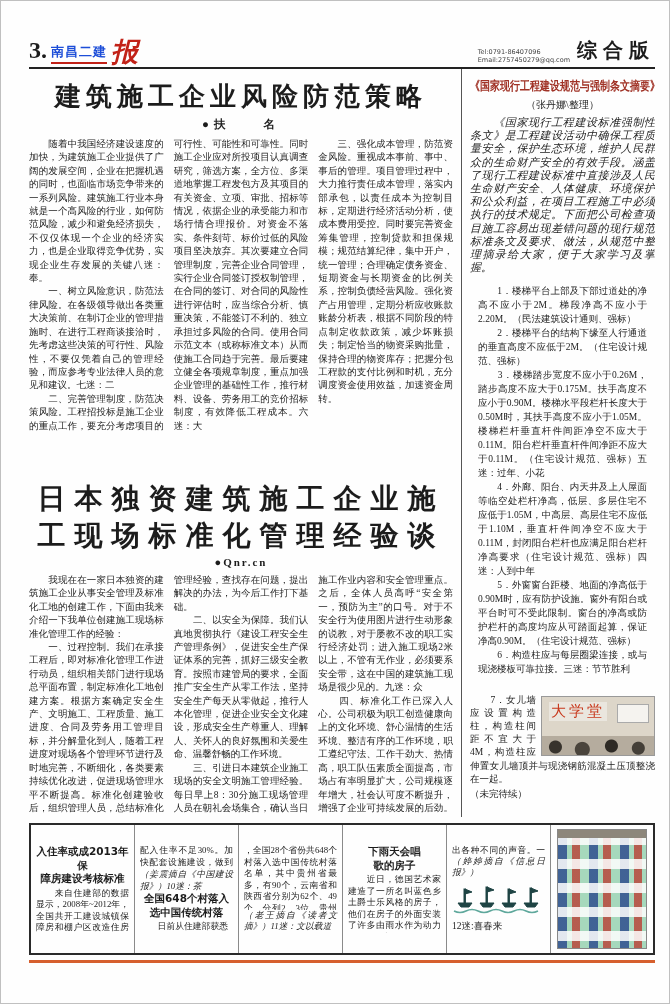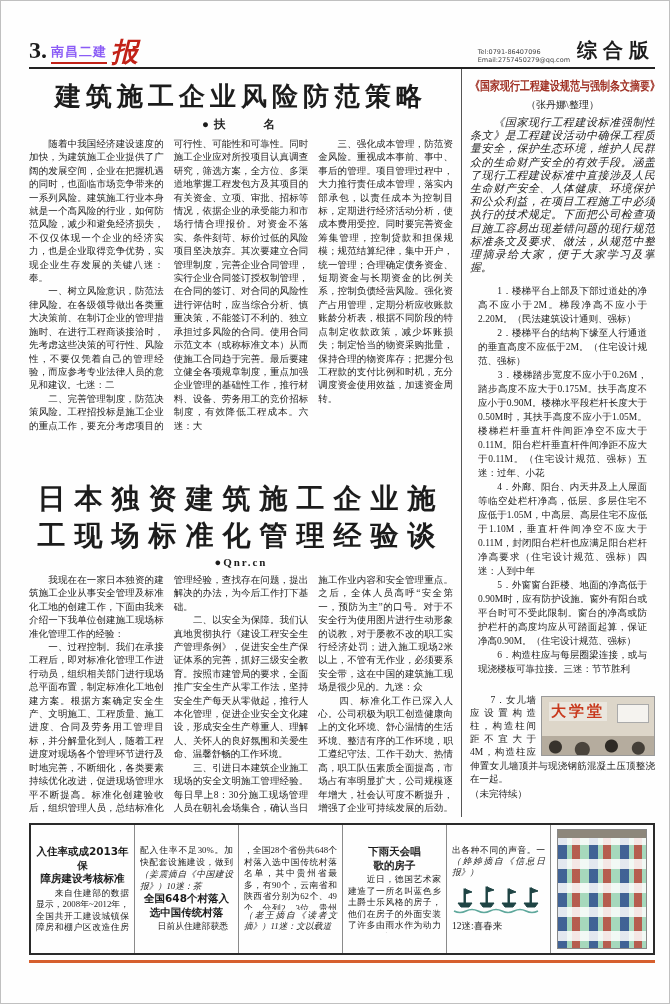--- a/index.html
+++ b/index.html
@@ -7,21 +7,21 @@
     width:670px; height:1004px; box-sizing:border-box;
     margin:0 auto; background:#fefefe; border:1px solid #c0c0c0;
     padding:36px 14px 0 28px; position:relative;
     font-family:"Liberation Serif", serif; color:#1c1c1c;
   }
   
   .hdr { display:flex; justify-content:space-between; align-items:flex-end;
          border-bottom:2px solid #222; padding-bottom:3px; }
   .hdr-left { display:flex; align-items:flex-end; gap:4px; }
   .pgnum { font-size:24px; font-weight:bold; }
-  .mh-small { color:#8b5cf6; font-weight:bold; font-size:13px;
+  .mh-small { color:#1d4ed8; font-weight:bold; font-size:13px;
               font-family:"DejaVu Sans", sans-serif; letter-spacing:1px;
               border-bottom:2px solid #c22218; padding-bottom:1px; }
   .mh-bao { color:#c22218; font-weight:bold; font-style:italic;
             font-size:27px; line-height:24px; font-family:"DejaVu Serif", serif; }
   .hdr-right { display:flex; align-items:flex-end; gap:7px; }
   .contact { font-family:"DejaVu Sans", sans-serif; font-size:6.5px;
              line-height:8px; color:#444; text-align:left; }
   .edition { font-size:20px; font-weight:bold; letter-spacing:6px;
              font-family:"DejaVu Sans", sans-serif; }
   
@@ -53,21 +53,21 @@
   .rc-byline { text-align:center; font-size:10px; margin:0 0 4px; }
   .rc-intro { font-style:italic; font-size:11px; line-height:13.2px;
               white-space:pre-line; text-align:justify; margin:0 0 2px; }
   .rc-items { font-size:9.5px; line-height:14px; white-space:pre-line;
               text-align:justify; margin:8px; }
   .rc-end { margin-top:auto; padding-top:3px; }
   .photo { float:right; width:112px; height:58px; margin:2px 0 2px 5px;
            position:relative; border:1px solid #999;
            background:linear-gradient(#ddd6c9 0 68%, #b5ac9e 68% 100%); }
   .photo-cal { position:absolute; top:5px; left:7px; color:#c8391d;
-               font-weight:bold; font-size:15px; letter-spacing:3px;
+               font-weight:normal; font-size:15px; letter-spacing:3px;
                background:rgba(255,255,255,.4); padding:0 2px;
                font-family:"DejaVu Serif", serif; }
   .photo-board { position:absolute; top:7px; right:5px; width:30px; height:17px;
                  background:#f5f3ef; border:1px solid #aaa; }
   .photo-figs { position:absolute; bottom:0; left:0; right:0; height:20px;
       background:
         radial-gradient(circle at 12% 60%, #38332d 0 6px, transparent 7px),
         radial-gradient(circle at 36% 72%, #4a443c 0 7px, transparent 8px),
         radial-gradient(circle at 62% 55%, #2e2a25 0 6px, transparent 7px),
         radial-gradient(circle at 86% 66%, #443f38 0 6px, transparent 7px); }

